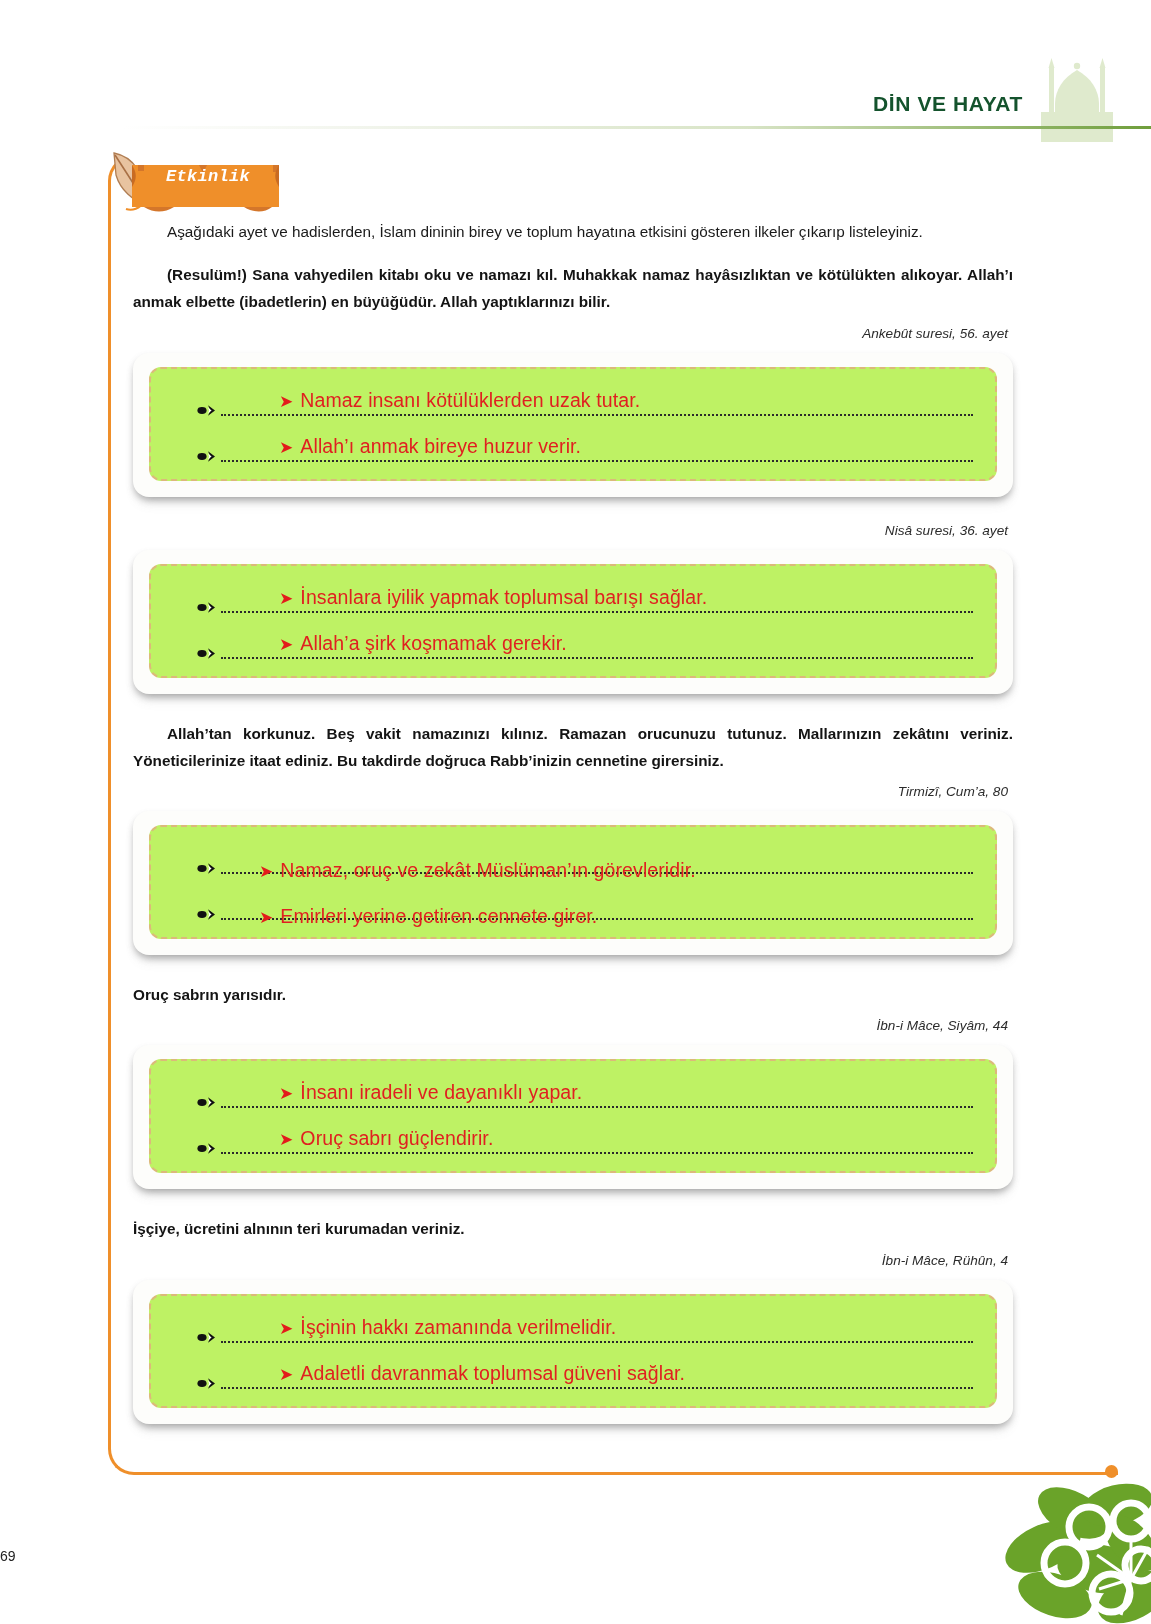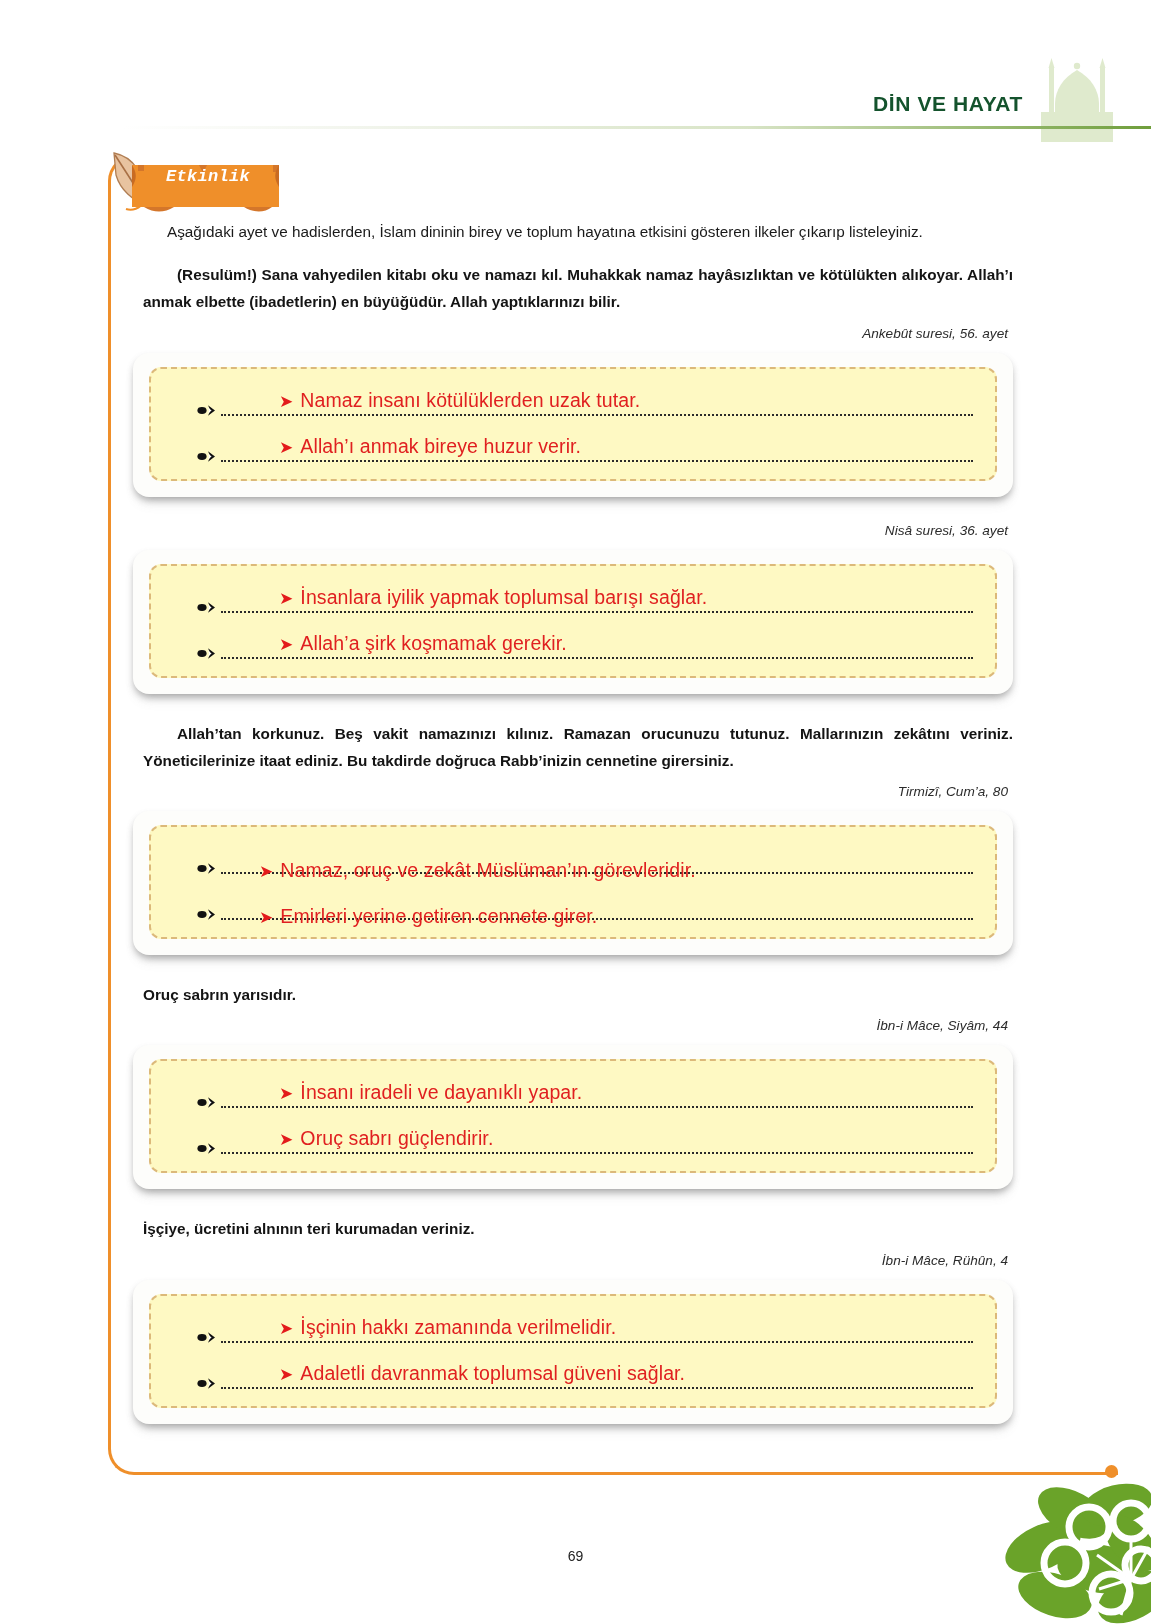--- a/index.html
+++ b/index.html
@@ -110,21 +110,20 @@
   }
 
   p.quote {
     font-size: 15.3px;
     font-weight: bold;
     line-height: 1.78;
     color: #141414;
     text-align: justify;
     text-indent: 34px;
     margin-bottom: 4px;
-    margin-left: 10px;
   }
   p.quote.noindent { text-indent: 0; }
 
   p.source {
     font-size: 13.6px;
     font-style: italic;
     color: #2b2b2b;
     text-align: right;
     margin-top: 10px;
     margin-bottom: 12px;
@@ -139,21 +138,21 @@
     border-radius: 16px;
     box-shadow: 0 4px 7px -1px rgba(90,90,90,0.42),
                 0 9px 13px -6px rgba(120,120,120,0.30);
     padding: 14px 16px 16px 16px;
     margin-bottom: 26px;
   }
   .answer-inner {
     border: 2px dashed #dcb97a;
     border-radius: 12px;
     padding: 10px 16px 8px 16px;
-    background: #fef9c3;
+    background: #bef264;
   }
 
   .answer-line {
     position: relative;
     height: 46px;
   }
 
   
   .nib {
     position: absolute;
@@ -194,21 +193,21 @@
   
   .answer-line.overlap .answer-text { bottom: 1px; left: 92px; }
   .answer-line.overlap .rule { bottom: 9px; }
 
   
   .page-number {
     position: absolute;
     left: 0;
     right: 0;
     top: 1548px;
-    text-align: center;
+    text-align: left;
     font-size: 14px;
     color: #222;
   }
 
   .leaf-decor {
     position: absolute;
     right: 0;
     bottom: 0;
     width: 170px;
     height: 155px;

